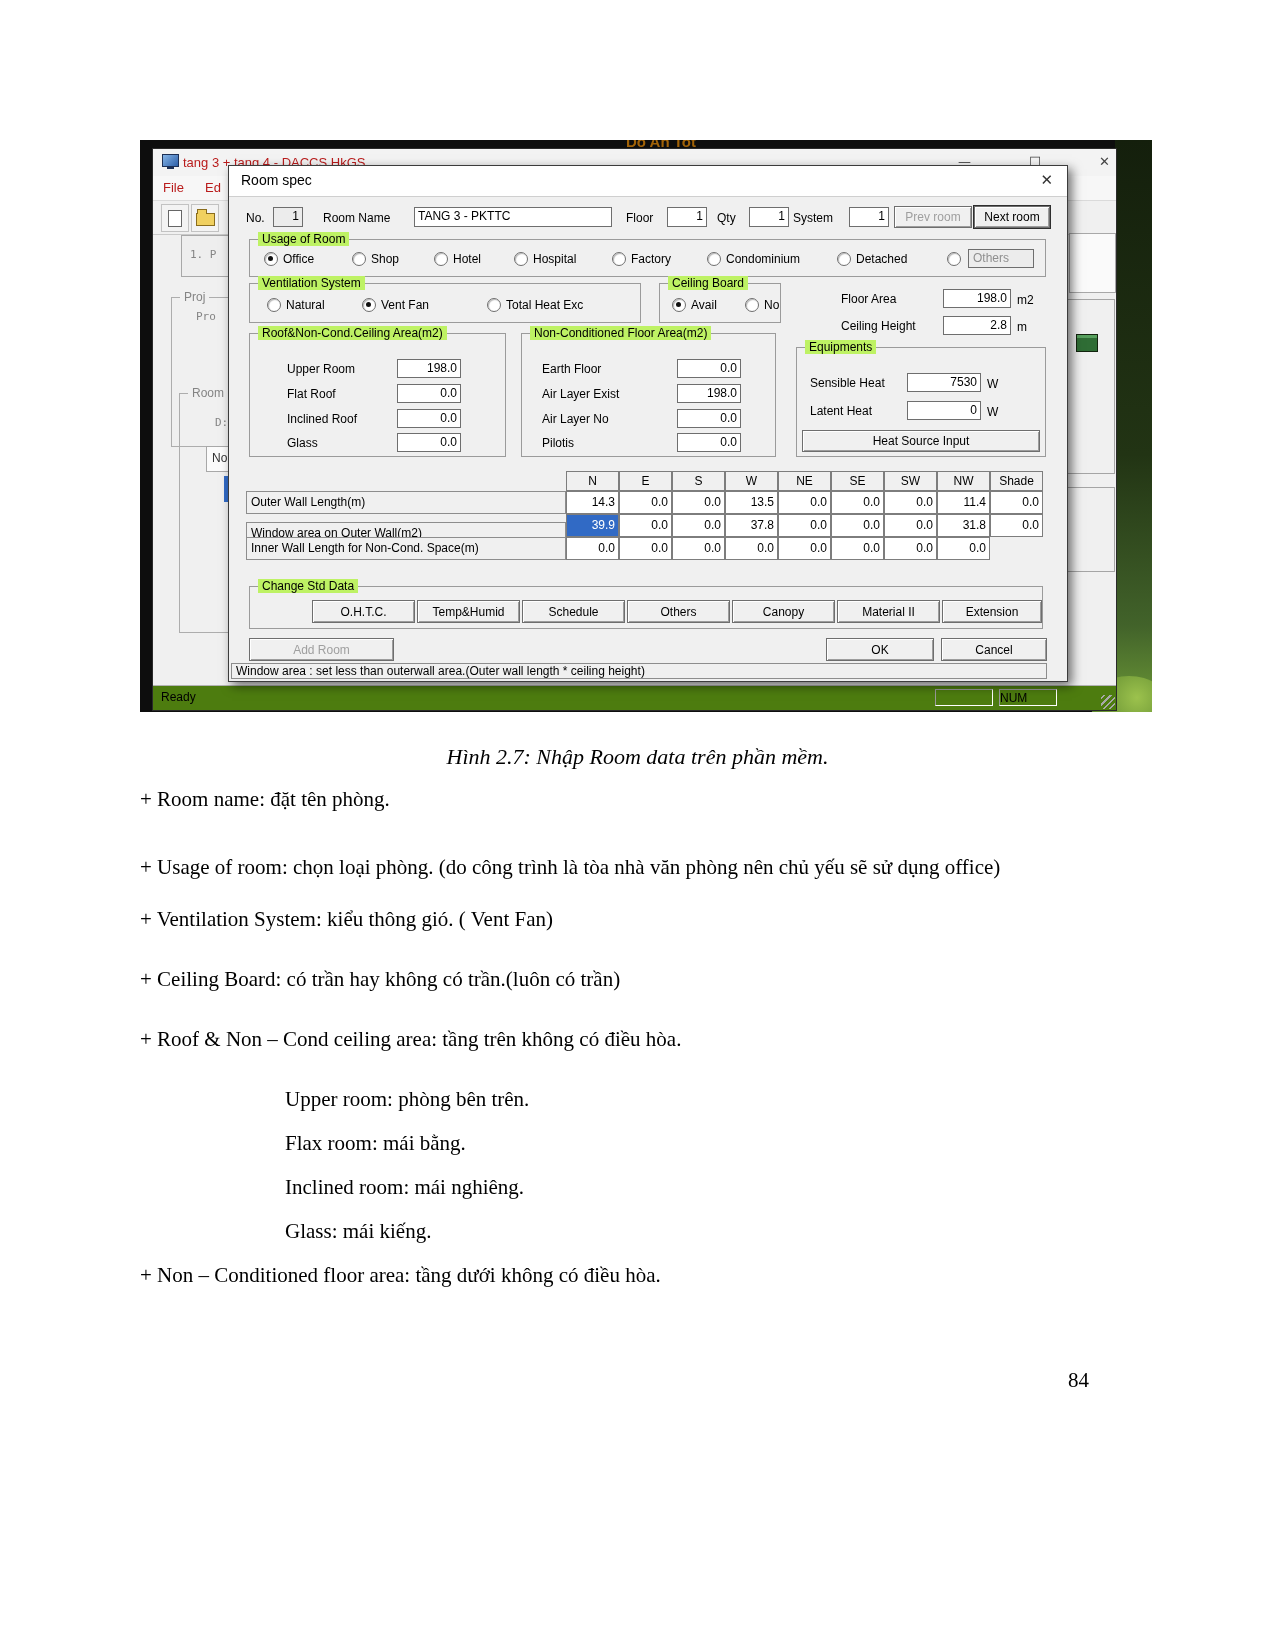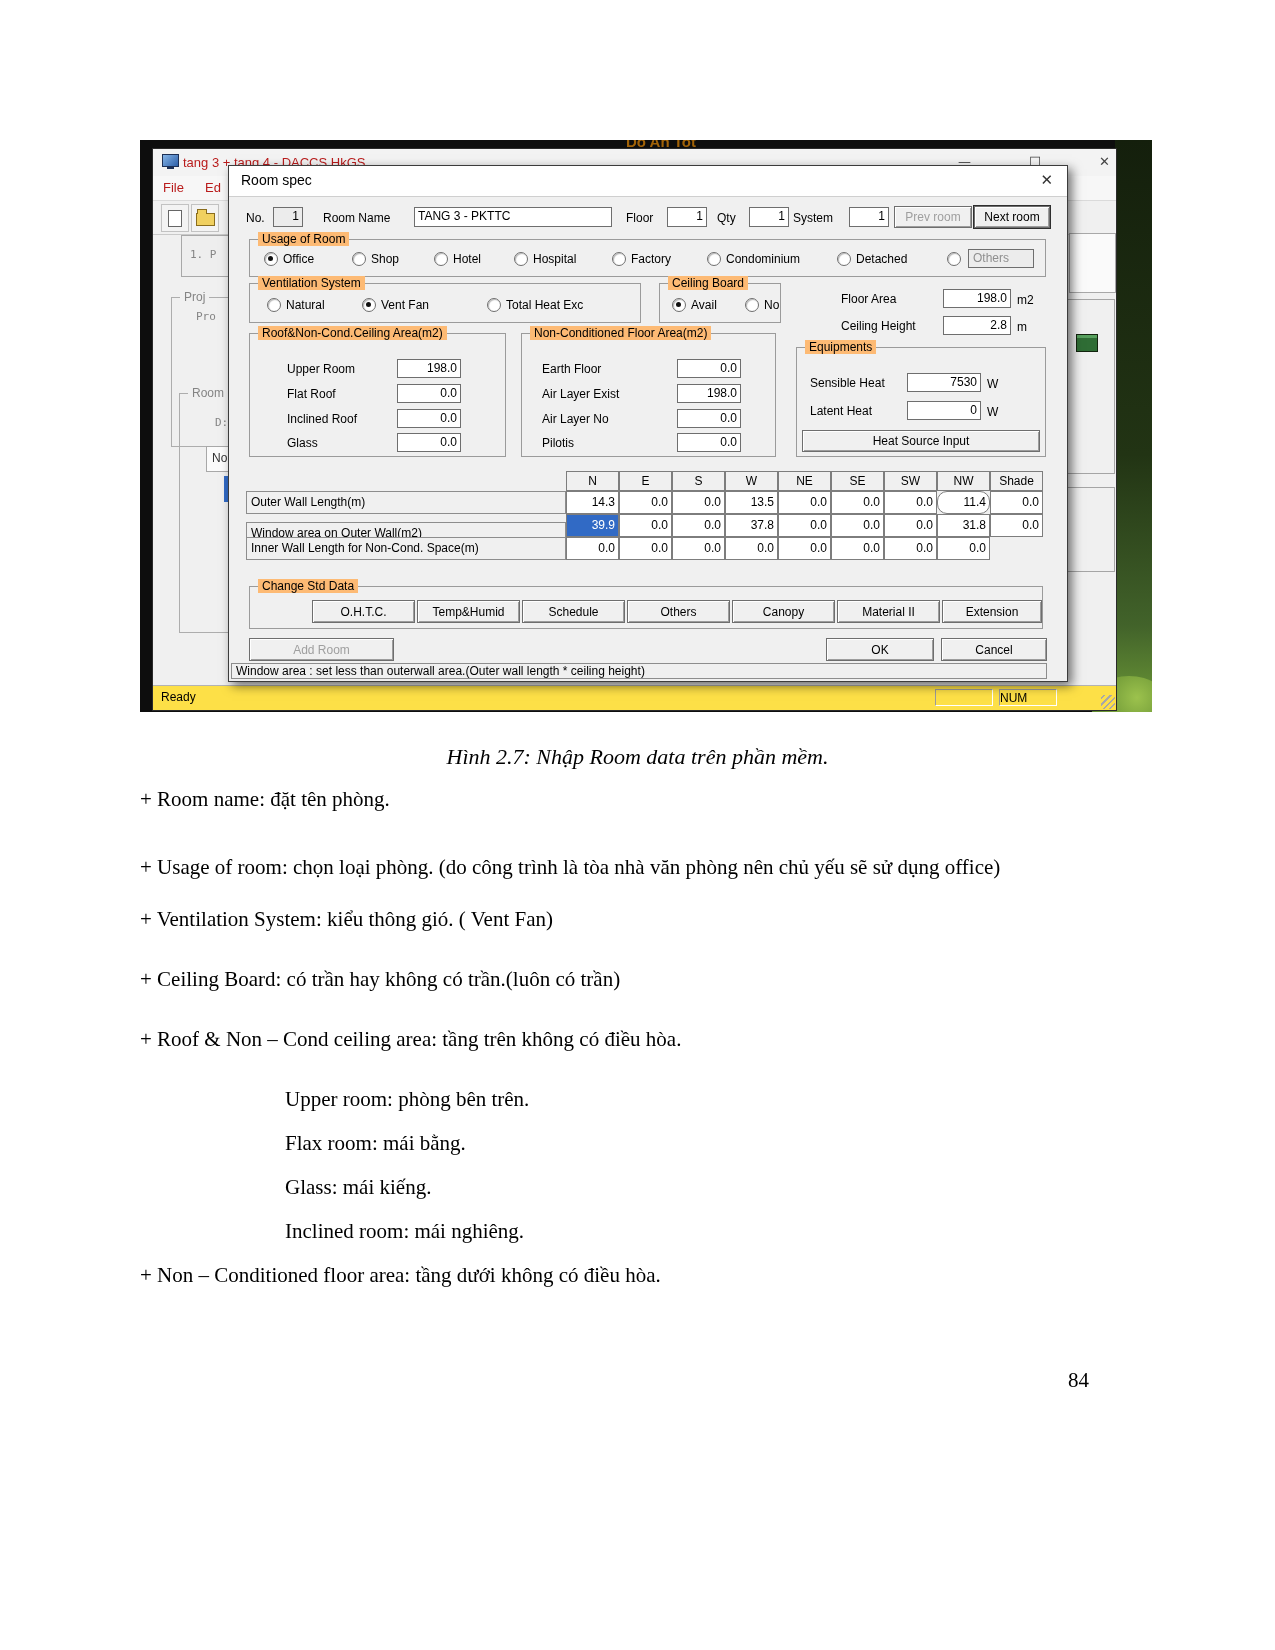--- a/index.html
+++ b/index.html
@@ -13,21 +13,21 @@
   .wallpaper{position:absolute;left:975px;top:0;width:37px;height:572px;
        background:linear-gradient(180deg,#141f0c 0%,#223414 55%,#42632a 85%,#6d9a37 100%)}
   .leaf{position:absolute;right:-16px;bottom:-18px;width:78px;height:54px;border-radius:50%;
        background:radial-gradient(circle at 60% 40%,#9cc24d,#4e7a26)}
   
   .mainwin{position:absolute;left:12px;top:8px;width:963px;height:561px;background:#f0f0f0;border:1px solid #2a2a2a}
   .titlebar{position:absolute;left:0;top:0;width:100%;height:27px;background:#f3f3f3;border-bottom:1px solid #dcdcdc}
   .menubar{position:absolute;left:0;top:27px;width:100%;height:24px;background:#f7f7f7}
   .toolbar{position:absolute;left:0;top:51px;width:100%;height:33px;background:#f0f0f0;
        border-top:1px solid #dadada;border-bottom:1px solid #c9c9c9}
-  .statusbar{position:absolute;left:0;bottom:0;width:100%;height:24px;background:#fde047;border-top:1px solid #b3b3b3}
+  .statusbar{position:absolute;left:0;bottom:0;width:100%;height:24px;background:#4d7c0f;border-top:1px solid #b3b3b3}
   .panel{position:absolute;border:1px solid;border-color:#9a9a9a #ffffff #ffffff #9a9a9a;height:17px;top:3px;
        font-family:"Liberation Sans",sans-serif;font-size:12px;line-height:16px;box-sizing:border-box}
   .grip{position:absolute;right:1px;bottom:1px;width:14px;height:14px;
        background:repeating-linear-gradient(-45deg,transparent 0 3px,#a8a8a8 3px 4.5px)}
   .ui{font-family:"Liberation Sans",sans-serif;font-size:12px;color:#000;white-space:nowrap}
   .ui13{font-family:"Liberation Sans",sans-serif;font-size:13px;color:#b91c1c;white-space:nowrap}
   .mono{font-family:"DejaVu Sans Mono",monospace;font-size:11px;color:#848484;white-space:nowrap}
   .ctl{font-family:"DejaVu Sans",sans-serif;font-size:13px;color:#444}
   .pc-icon{position:absolute;left:9px;top:5px;width:15px;height:11px;
        background:linear-gradient(135deg,#86b6e8,#2d5fa8);border:1px solid #1c2f55}
@@ -42,21 +42,21 @@
   .green-ico{position:absolute;width:20px;height:16px;background:#2f6d35;border:1px solid #13240f;
        box-shadow:inset 0 3px 0 #57a05e}
   .blue-bar{position:absolute;background:#316ac5}
   
   .dlg{position:absolute;left:88px;top:25px;width:838px;height:515px;background:#f0f0f0;
        border:1px solid #3c3c3c;box-shadow:4px 4px 10px rgba(0,0,0,.55);z-index:5}
   .dlg-title{position:absolute;left:0;top:0;width:100%;height:30px;background:#ffffff;border-bottom:1px solid #cfcfcf}
   .dlg-title .t{position:absolute;left:12px;top:6px;font-family:"Liberation Sans",sans-serif;font-size:14px}
   .dlg-x{position:absolute;right:14px;top:5px;font-family:"DejaVu Sans",sans-serif;font-size:15px;color:#333}
   .gbox{position:absolute;border:1px solid #9b9b9b;box-sizing:border-box}
-  .legend{position:absolute;top:-8px;left:8px;background:#fdba74;padding:0 4px;
+  .legend{position:absolute;top:-8px;left:8px;background:#bef264;padding:0 4px;
        font-family:"Liberation Sans",sans-serif;font-size:12px;white-space:nowrap}
   .tbox{position:absolute;background:#fff;border:1px solid #6e6e6e;font-family:"Liberation Sans",sans-serif;
        font-size:12px;text-align:right;padding:0 3px 0 0;box-sizing:border-box;line-height:17px;overflow:hidden}
   .tbox.left{text-align:left;padding-left:3px}
   .tbox.gray{background:#ececec}
   .tbox.dis{background:#ececec;color:#8f8f8f;text-align:left;padding-left:4px}
   .btn{position:absolute;background:#f0f0f0;border:1px solid #6e6e6e;
        box-shadow:inset 1px 1px 0 #ffffff,inset -1px -1px 0 #9d9d9d;
        font-family:"Liberation Sans",sans-serif;font-size:12px;display:flex;align-items:center;justify-content:center;
        box-sizing:border-box;white-space:nowrap;cursor:default}
@@ -279,21 +279,21 @@
         <span class="wt-h" style="left: 691px; top: 0px; width: 53px; height: 20px;">NW</span>
         <span class="wt-h" style="left: 744px; top: 0px; width: 53px; height: 20px;">Shade</span>
         <span class="wt-l" style="left: 0px; top: 20px; width: 320px; height: 23px;">Outer Wall Length(m)</span>
         <span class="wt-c" style="left: 320px; top: 20px; width: 53px; height: 23px;">14.3</span>
         <span class="wt-c" style="left: 373px; top: 20px; width: 53px; height: 23px;">0.0</span>
         <span class="wt-c" style="left: 426px; top: 20px; width: 53px; height: 23px;">0.0</span>
         <span class="wt-c" style="left: 479px; top: 20px; width: 53px; height: 23px;">13.5</span>
         <span class="wt-c" style="left: 532px; top: 20px; width: 53px; height: 23px;">0.0</span>
         <span class="wt-c" style="left: 585px; top: 20px; width: 53px; height: 23px;">0.0</span>
         <span class="wt-c" style="left: 638px; top: 20px; width: 53px; height: 23px;">0.0</span>
-        <span class="wt-c" style="left: 691px; top: 20px; width: 53px; height: 23px; border-radius: 10px;">11.4</span>
+        <span class="wt-c" style="left: 691px; top: 20px; width: 53px; height: 23px;">11.4</span>
         <span class="wt-c" style="left: 744px; top: 20px; width: 53px; height: 23px;">0.0</span>
         <span class="wt-l" style="left: 0px; top: 43px; width: 320px; height: 23px; margin-top: 8px;">Window area on Outer Wall(m2)</span>
         <span class="wt-c sel" style="left: 320px; top: 43px; width: 53px; height: 23px;">39.9</span>
         <span class="wt-c" style="left: 373px; top: 43px; width: 53px; height: 23px;">0.0</span>
         <span class="wt-c" style="left: 426px; top: 43px; width: 53px; height: 23px;">0.0</span>
         <span class="wt-c" style="left: 479px; top: 43px; width: 53px; height: 23px;">37.8</span>
         <span class="wt-c" style="left: 532px; top: 43px; width: 53px; height: 23px;">0.0</span>
         <span class="wt-c" style="left: 585px; top: 43px; width: 53px; height: 23px;">0.0</span>
         <span class="wt-c" style="left: 638px; top: 43px; width: 53px; height: 23px;">0.0</span>
         <span class="wt-c" style="left: 691px; top: 43px; width: 53px; height: 23px;">31.8</span>
@@ -331,18 +331,18 @@
 <div class="caption">Hình 2.7: Nhập Room data trên phần mềm.</div>
 
 <div class="bodytext">
   <p>+ Room name: đặt tên phòng.</p>
   <p class="wrap">+ Usage of room: chọn loại phòng. (do công trình là tòa nhà văn phòng nên chủ yếu sẽ sử dụng office)</p>
   <p>+ Ventilation System: kiểu thông gió. ( Vent Fan)</p>
   <p>+ Ceiling Board: có trần hay không có trần.(luôn có trần)</p>
   <p>+ Roof &amp; Non – Cond ceiling area: tầng trên không có điều hòa.</p>
   <p class="ind">Upper room: phòng bên trên.</p>
   <p class="ind">Flax room: mái bằng.</p>
+  <p class="ind">Inclined room: mái nghiêng.</p>
   <p class="ind">Glass: mái kiếng.</p>
-  <p class="ind">Inclined room: mái nghiêng.</p>
   <p>+ Non – Conditioned floor area: tầng dưới không có điều hòa.</p>
 </div>
 
 <div class="pagenum">84</div>
 
 </body></html>

